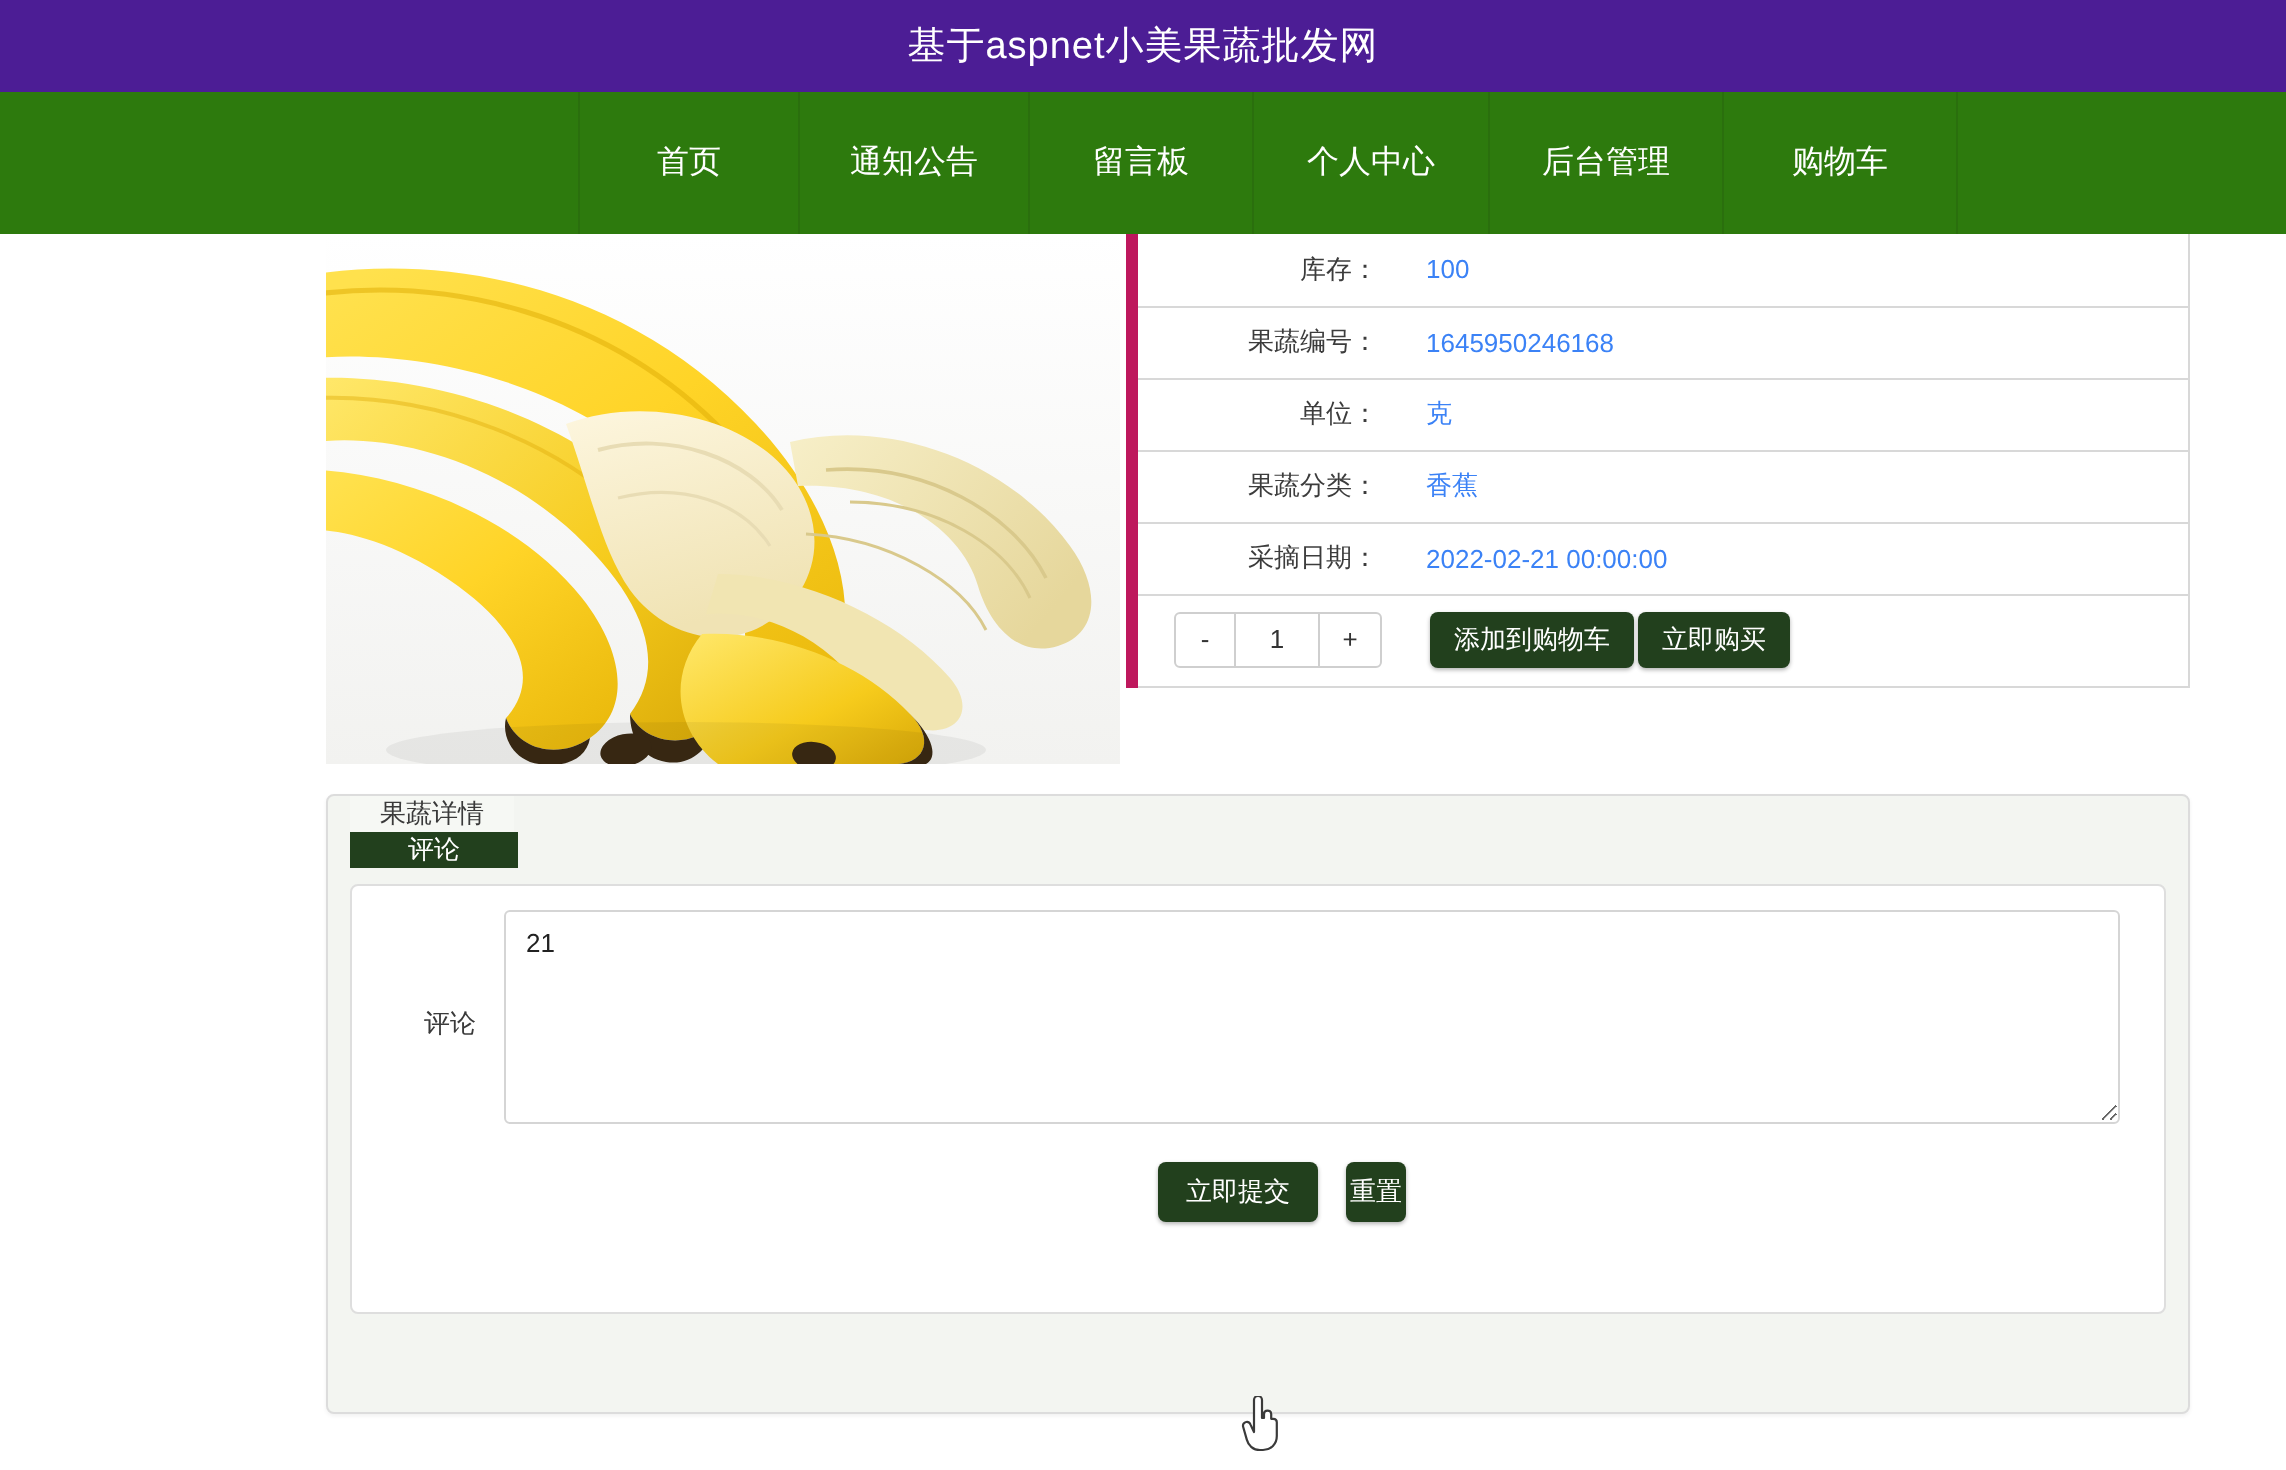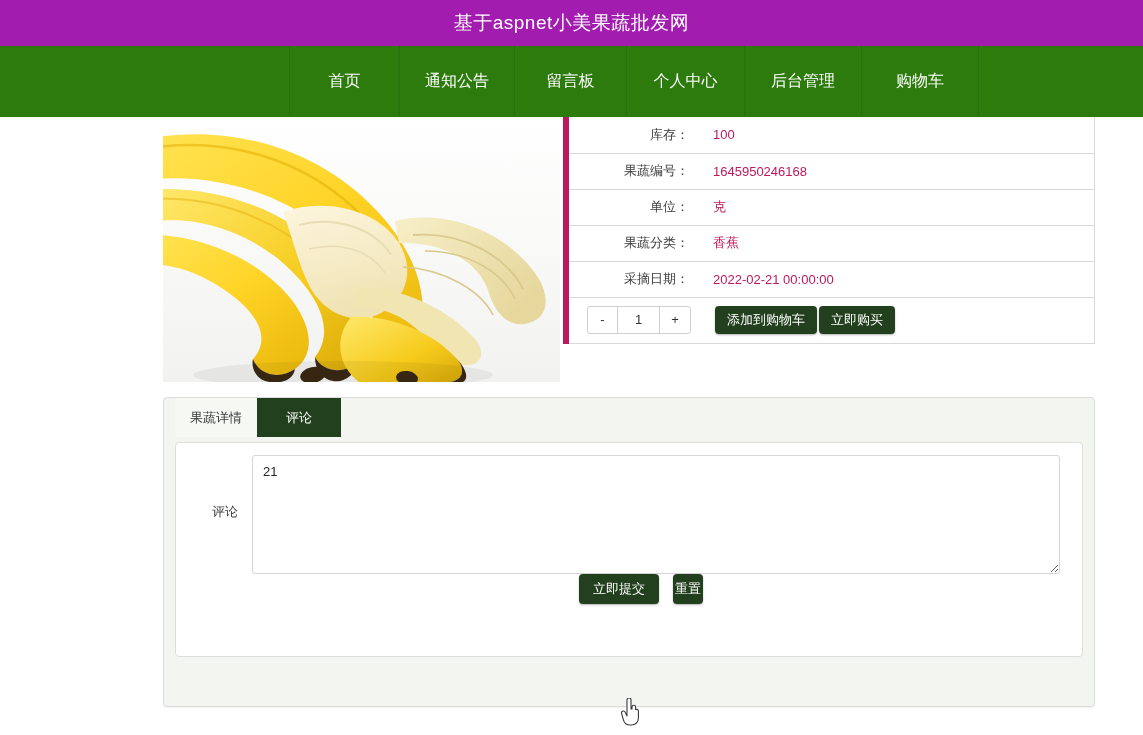--- a/index.html
+++ b/index.html
@@ -12,21 +12,21 @@
     height: 735px;
     overflow: hidden;
     font-family: "Liberation Sans", "DejaVu Sans", sans-serif;
     position: relative;
     color: #333;
   }
 
   
   .titlebar {
     height: 46px;
-    background: #a21caf;
+    background: #4c1d95;
     display: flex;
     align-items: center;
     justify-content: center;
     box-sizing: border-box;
   }
   .titlebar-text {
     color: #ffffff;
     font-size: 19px;
     letter-spacing: 0.5px;
   }
@@ -125,21 +125,21 @@
   .spec-table tr:first-child td { border-top: none; }
   .spec-table .k {
     width: 133px;
     text-align: right;
     padding-right: 10px;
     color: #3c3c3c;
     font-size: 13px;
   }
   .spec-table .v {
     padding-left: 14px;
-    color: #be185d;
+    color: #3b82f6;
     font-size: 13px;
   }
   .spec-table .outer-l { border-left: 6px solid #be185d; }
   .spec-table .outer-r { border-right: 1px solid #d8d8d8; }
 
   .buy-row td {
     height: 46px;
     border-bottom: 1px solid #d8d8d8;
   }
   .buy-cell {
@@ -200,20 +200,21 @@
     border-radius: 4px;
     box-sizing: border-box;
     box-shadow: 0 1px 2px rgba(0,0,0,0.06);
   }
   .tabstrip {
     display: flex;
     height: 39px;
     align-items: stretch;
     padding-left: 11px;
     box-sizing: border-box;
+    flex-direction: column;
   }
   .tab {
     display: flex;
     align-items: center;
     justify-content: center;
     font-size: 13px;
     cursor: pointer;
     box-sizing: border-box;
     white-space: nowrap;
   }
@@ -249,37 +250,37 @@
     flex: 0 0 62px;
     text-align: right;
     padding-right: 14px;
     font-size: 13px;
     color: #3a3a3a;
     box-sizing: border-box;
     margin-top: 48px;
   }
   .comment-area {
     flex: 1 1 auto;
-    height: 119px;
+    height: 107px;
     border: 1px solid #d5d5d5;
     border-radius: 3px;
     box-sizing: border-box;
     padding: 8px 10px;
     font-family: inherit;
     font-size: 13px;
     color: #222;
     resize: vertical;
     outline: none;
     background: #fff;
   }
   .form-actions {
     display: flex;
     justify-content: center;
     gap: 14px;
-    margin-top: 0;
+    margin-top: 19px;
     padding-left: 24px;
   }
   .btn-submit { padding: 8px 14px; font-size: 13px; }
   .btn-reset  { padding: 8px 2px; font-size: 13px; }
 
   
   .cursor-hand {
     position: absolute;
     left: 620px;
     top: 581px;

